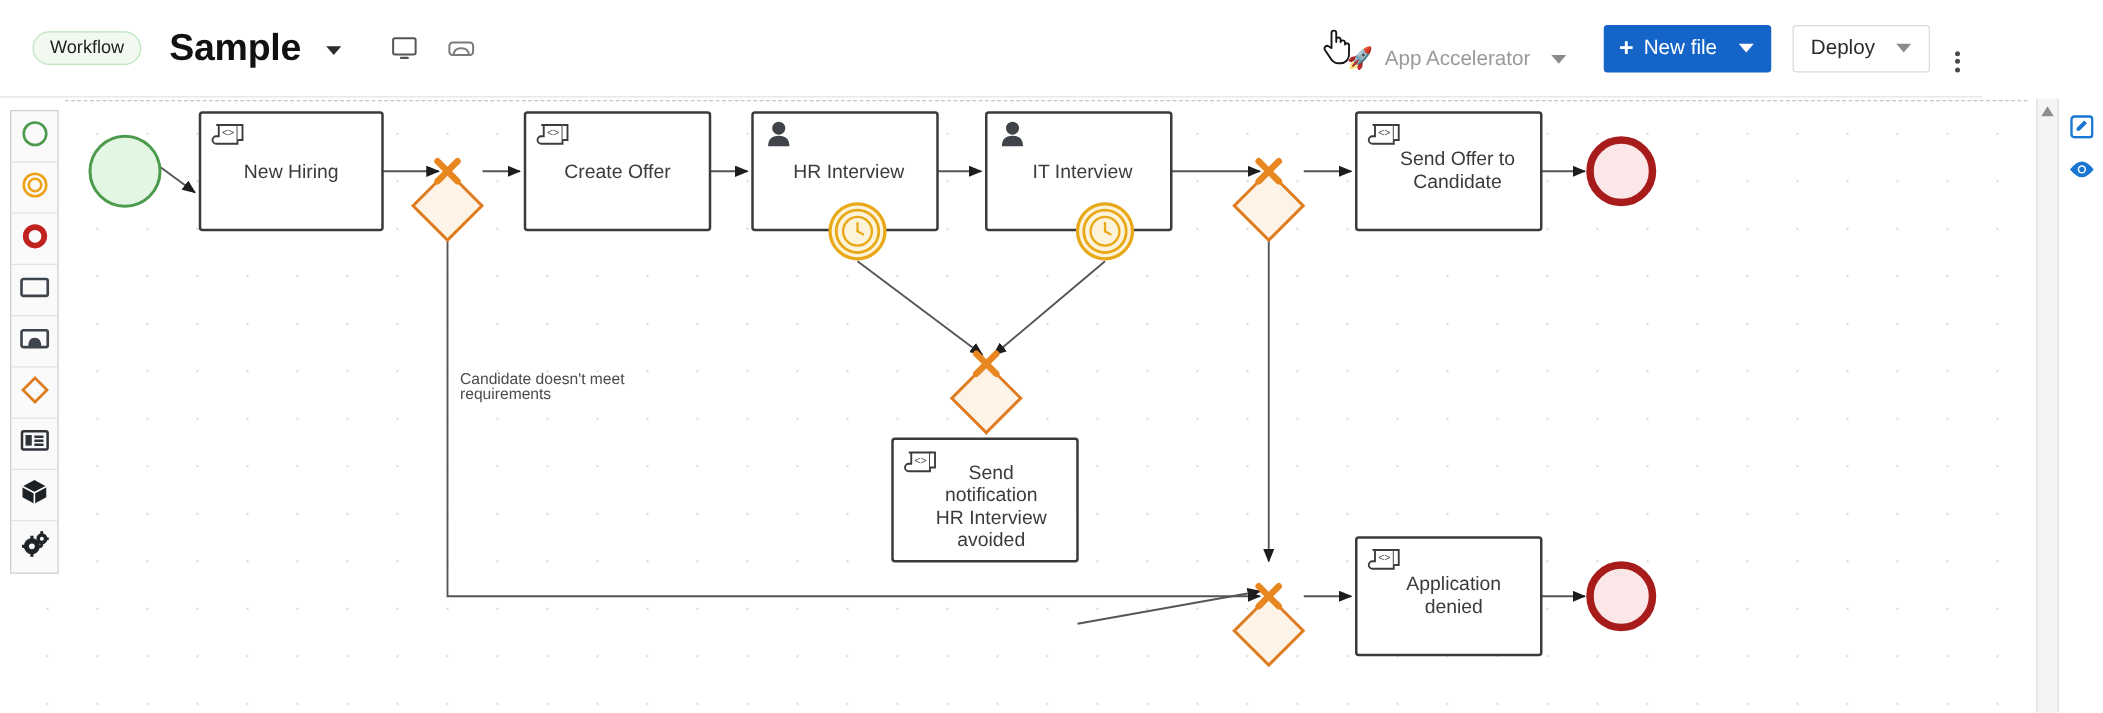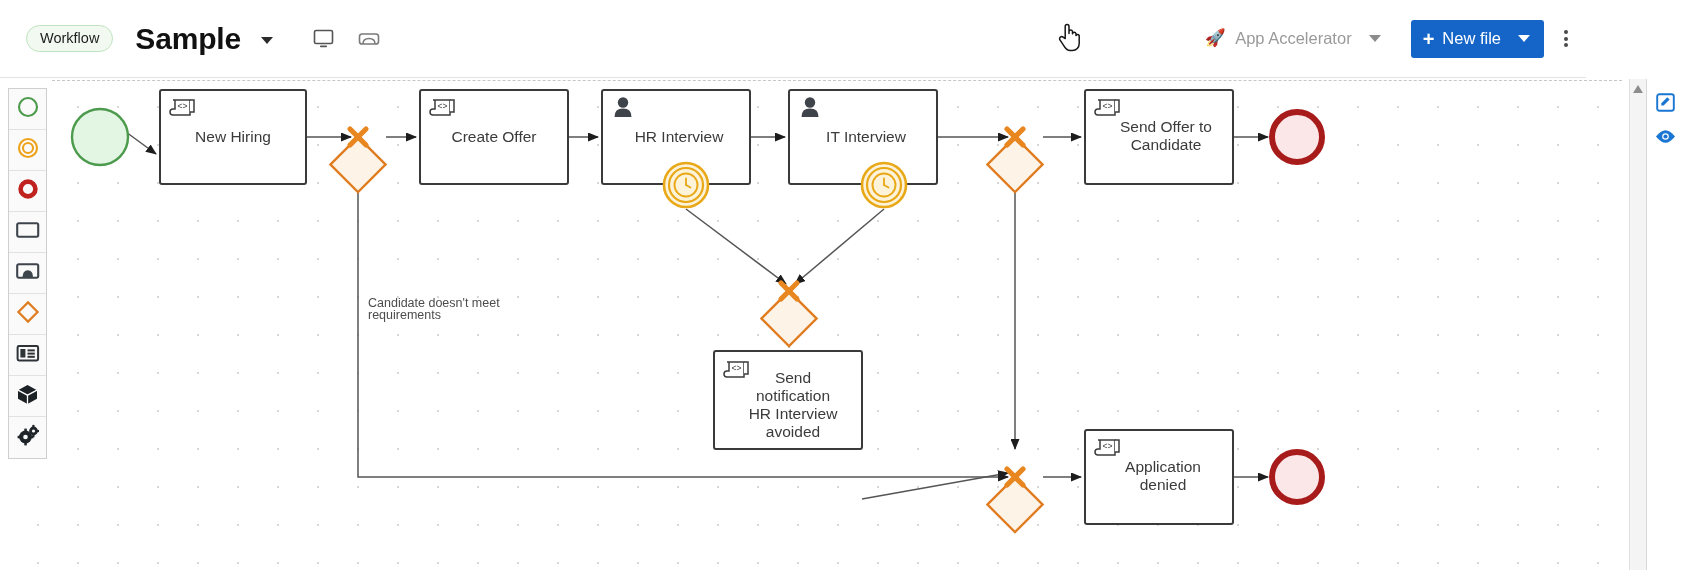--- a/index.html
+++ b/index.html
@@ -44,21 +44,21 @@
     border-right: 6px solid transparent;
     border-top: 7px solid #2b2b2b;
     margin-left: 20px;
     margin-top: 3px;
   }
   .hdr-icon { margin-left: 24px; display: flex; align-items: center; }
   .hdr-icon.first { margin-left: 40px; }
 
   .hdr-right {
     margin-left: auto;
-    display: flex; align-items: center;
+    display: flex; align-items: flex-end;
     padding-right: 10px;
   }
   .accel {
     display: flex; align-items: center;
     color: #9a9a9a;
     font-size: 16.5px;
     position: relative;
   }
   .rocket { font-size: 17px; margin-right: 9px; transform: rotate(-2deg); }
   .caret-gray {
@@ -220,20 +220,24 @@
       <span>App Accelerator</span>
       <span class="caret-gray"></span>
     </div>
 
     <button class="btn-primary">
       <span class="plus">+</span>
       <span>New file</span>
       <span class="caret-white"></span>
     </button>
 
+    <button class="btn-outline">
+      <span>Deploy</span>
+      <span class="caret-gray"></span>
+    </button>
 
 
     <div class="kebab">
       <i></i>
         <i></i>
         <i></i>
     </div>
   </div>
 </div>
 

